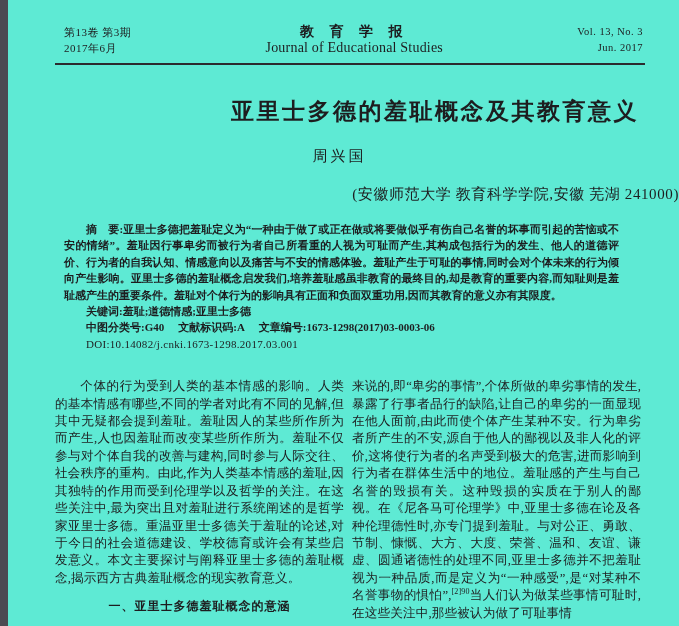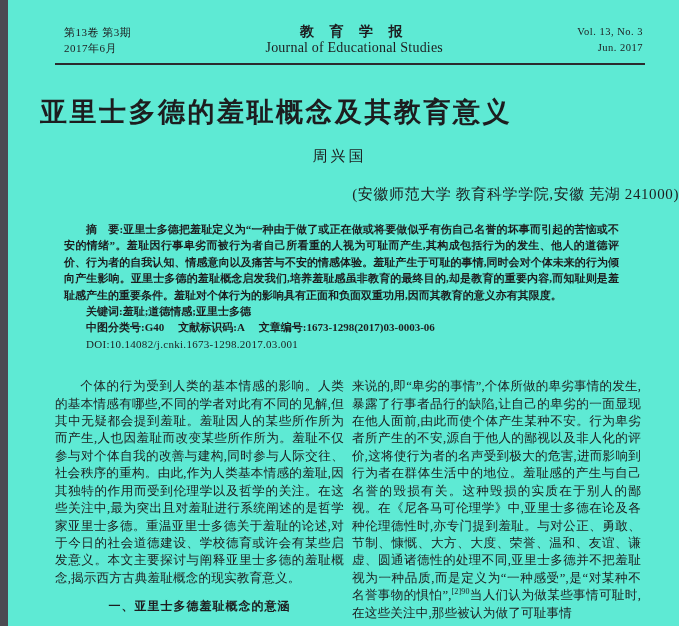--- a/index.html
+++ b/index.html
@@ -23,22 +23,22 @@
   .masthead .col{font-size:11px;line-height:16px;letter-spacing:.5px;}
   .masthead .col.right{text-align:right;font-size:10.5px;}
   .journal-cn{
     font-size:14px;font-weight:bold;letter-spacing:6px;text-align:center;
     line-height:16px;
   }
   .journal-en{font-size:14px;text-align:left;letter-spacing:.2px;line-height:15px;}
   .head-rule{border:none;border-top:2px solid #2b2b2e;margin:7px 34px 0 55px;}
   
   .art-title{
-    margin:34px 40px 0 40px;text-align:left;
-    font-size:27px;font-weight:bold;letter-spacing:2.5px;line-height:26px;
+    margin:34px 40px 0 40px;text-align:right;
+    font-size:23px;font-weight:bold;letter-spacing:2.5px;line-height:26px;
   }
   .art-author{margin-top:22px;text-align:center;font-size:15px;letter-spacing:3px;}
   .art-affil{margin-top:19px;text-align:right;font-size:15px;letter-spacing:.6px;}
   
   .abstract-block{
     margin:17px 60px 0 64px;
     font-size:11px;line-height:16.4px;text-align:justify;
   }
   .abstract-block p{margin:0;text-indent:2em;}
   .bld{font-weight:bold;}

